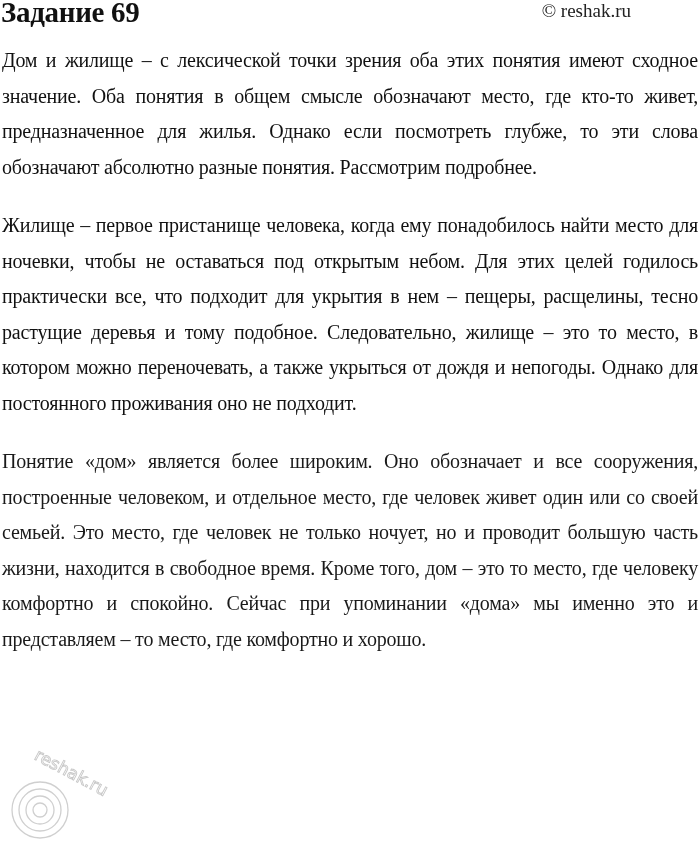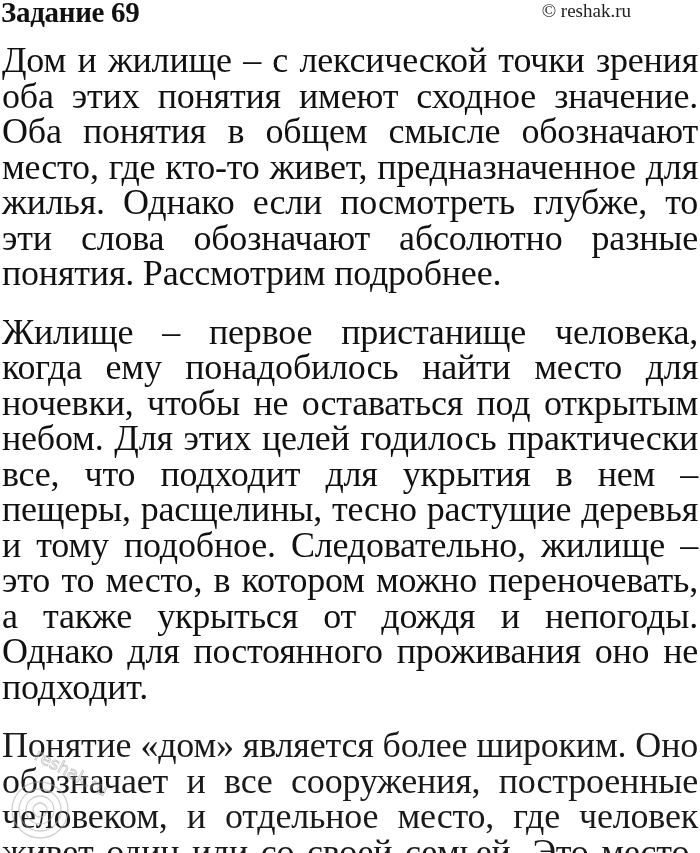--- a/index.html
+++ b/index.html
@@ -41,21 +41,21 @@
       color: #222;
     }
     .content {
       position: absolute;
       left: 2px;
       top: 43px;
       width: 696px;
     }
     .para {
       margin: 0 0 23px 0;
-      font-size: 36px;
+      font-size: 20px;
       line-height: 35.5px;
       text-align: justify;
       text-align-last: left;
       letter-spacing: -0.2px;
     }
     .para-3 {
       color: #1a1a1a;
     }
     .watermark {
       position: absolute;

